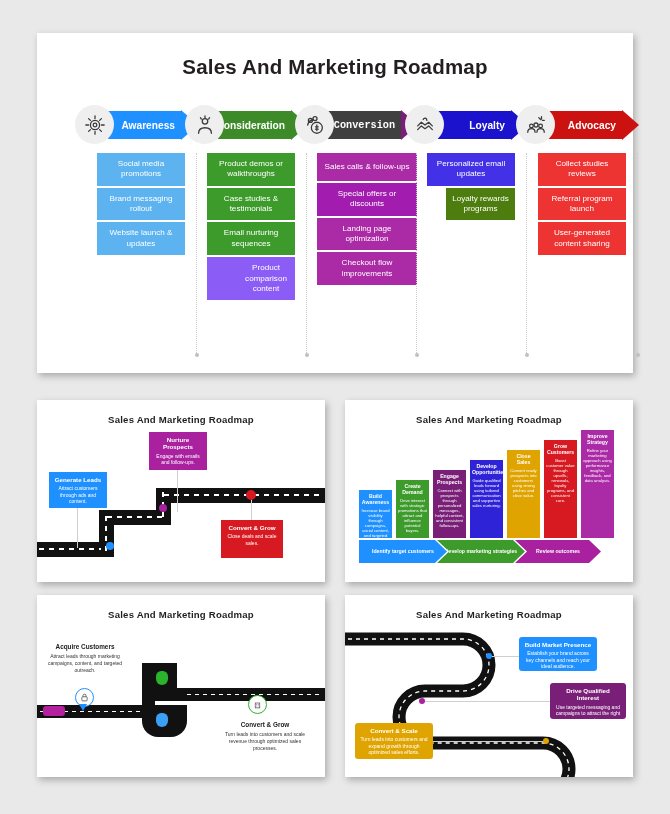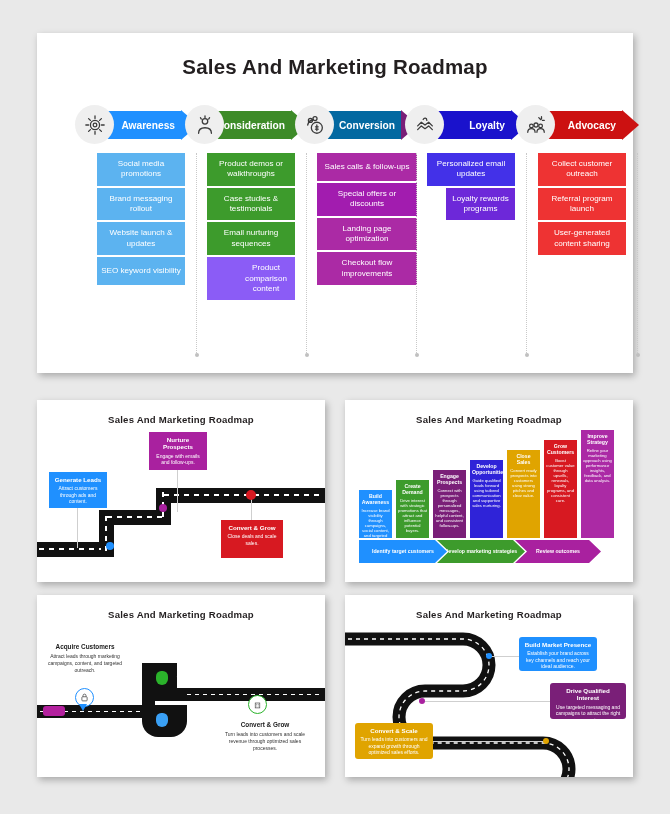--- a/index.html
+++ b/index.html
@@ -121,21 +121,21 @@
           <div class="stage-icon">
             <svg viewBox="0 0 24 24" fill="none" stroke="#3a3a3a" stroke-width="1.4" stroke-linecap="round" stroke-linejoin="round">
               <circle cx="12" cy="8" r="3"></circle>
               <path d="M5 21c0-4 3-6 7-6s7 2 7 6"></path>
               <path d="M12 2v2M7 4l1 1.5M17 4l-1 1.5"></path>
             </svg>
           </div>
         </div>
         <div class="stage" style="left: 258px;">
           <div class="arrow">
-            <div class="arrow-body" style="background: #0369a1; width: 84px;">
+            <div class="arrow-body" style="background: #404040; width: 84px; font-family: Liberation Mono, monospace;">
               <span class="arrow-label">Conversion</span>
             </div>
             <div class="arrow-head" style="border-left: 17px solid rgb(122, 31, 120);"></div>
           </div>
           <div class="stage-icon">
             <svg viewBox="0 0 24 24" fill="none" stroke="#3a3a3a" stroke-width="1.4" stroke-linecap="round" stroke-linejoin="round">
               <circle cx="14" cy="15" r="6"></circle>
               <path d="M14 12v6M12.5 14h3M12.5 16.5h3"></path>
               <circle cx="7" cy="7" r="2.2"></circle>
               <circle cx="12" cy="5" r="2.2"></circle>
@@ -174,44 +174,43 @@
               <path d="M15 4l2 2M18 3v2.5M19 7h2"></path>
             </svg>
           </div>
         </div>
       </div>
     <div id="columns">
         <div class="col" style="left: 60px; width: 88px;">
           <div class="task" style="background: rgb(92, 179, 240);">Social media promotions</div>
           <div class="task" style="background: rgb(92, 179, 240);">Brand messaging rollout</div>
           <div class="task" style="background: rgb(92, 179, 240);">Website launch &amp; updates</div>
-          <div class="task" style="background: rgb(92, 179, 240);">SEO keyword visibility</div>
         </div>
         <div class="dotline" style="left: 159px; top: 120px; height: 200px;"></div>
         <div class="col" style="left: 170px; width: 88px;">
           <div class="task" style="background: rgb(61, 155, 44);">Product demos or walkthroughs</div>
           <div class="task" style="background: rgb(61, 155, 44);">Case studies &amp; testimonials</div>
           <div class="task" style="background: rgb(61, 155, 44);">Email nurturing sequences</div>
           <div class="task" style="background: #8b5cf6; padding-left: 34px;">Product comparison content</div>
         </div>
         <div class="dotline" style="left: 269px; top: 120px; height: 200px;"></div>
         <div class="col" style="left: 280px; width: 100px;">
           <div class="task" style="background: rgb(171, 42, 165);">Sales calls &amp; follow-ups</div>
           <div class="task" style="background: #a21caf;">Special offers or discounts</div>
           <div class="task" style="background: rgb(171, 42, 165);">Landing page optimization</div>
           <div class="task" style="background: rgb(171, 42, 165);">Checkout flow improvements</div>
         </div>
         <div class="dotline" style="left: 379px; top: 120px; height: 200px;"></div>
         <div class="col" style="left: 390px; width: 88px;">
           <div class="task" style="background: rgb(67, 49, 232);">Personalized email updates</div>
-          <div class="task" style="background: #6d28d9; margin-left: 19px;">Loyalty rewards programs</div>
+          <div class="task" style="background: #4d7c0f; margin-left: 19px;">Loyalty rewards programs</div>
         </div>
         <div class="dotline" style="left: 489px; top: 120px; height: 200px;"></div>
         <div class="col" style="left: 501px; width: 88px;">
-          <div class="task" style="background: rgb(238, 51, 51);">Collect customer outreach</div>
+          <div class="task" style="background: rgb(238, 51, 51);">Collect studies reviews</div>
           <div class="task" style="background: rgb(238, 51, 51);">Referral program launch</div>
           <div class="task" style="background: rgb(238, 51, 51);">User-generated content sharing</div>
         </div>
         <div class="dotline" style="left: 600px; top: 120px; height: 200px;"></div>
       </div>
   </div>
 
   <div class="slide thumb" id="thumb-tl">
     <div class="thumb-inner">
       <div class="slide-title">Sales And Marketing Roadmap</div>

